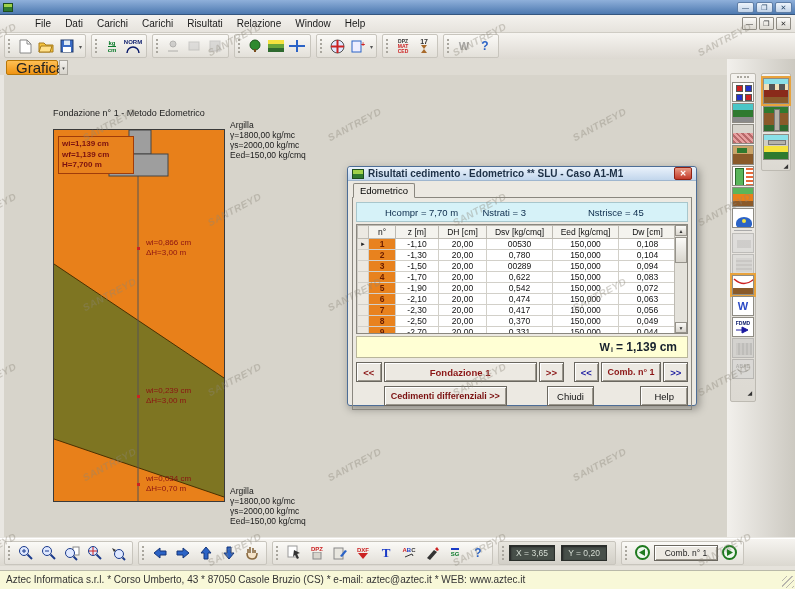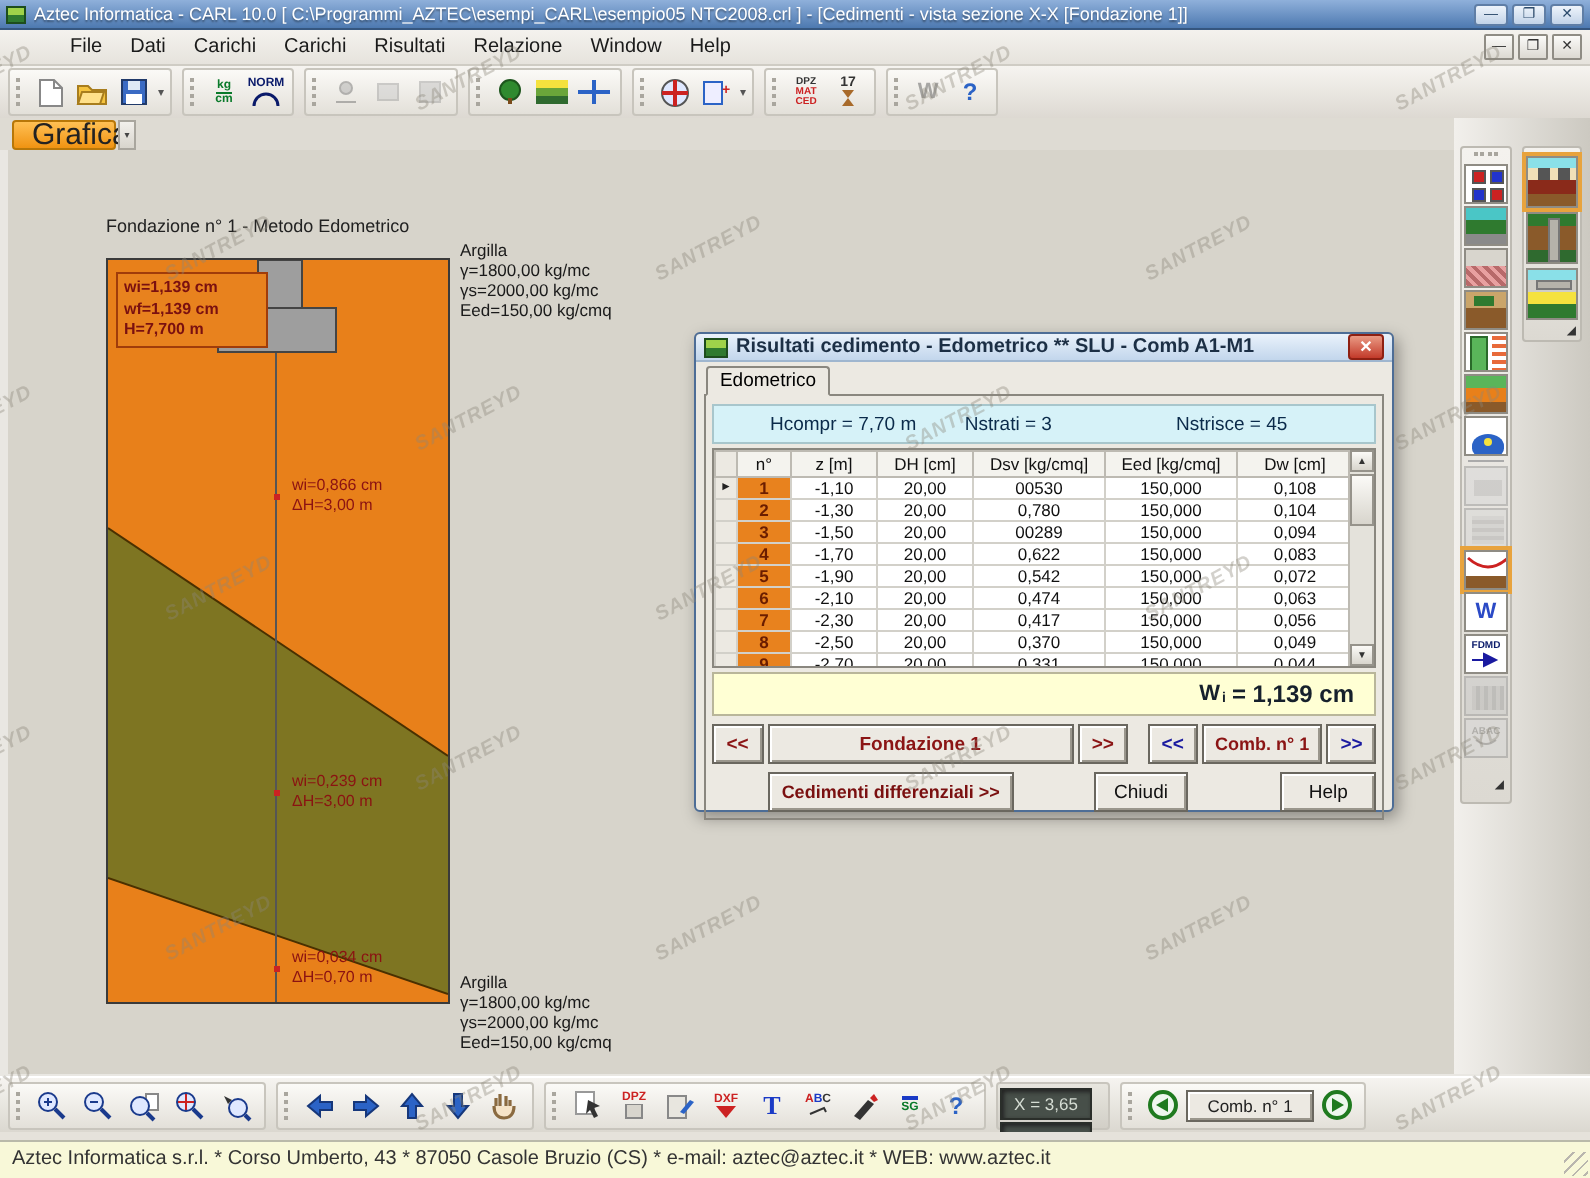--- a/index.html
+++ b/index.html
@@ -139,21 +139,20 @@
   .wm{position:absolute;font-style:italic;font-weight:700;font-size:10px;letter-spacing:.5px;
     color:rgba(140,133,122,.38);transform:rotate(-28deg);white-space:nowrap;}
 </style>
 </head>
 <body>
 
 <div id="root">
 
   <div class="titlebar">
     <span class="app-icon"></span>
-    <span class="ttext">Aztec Informatica - CARL 10.0 [ C:\Programmi_AZTEC\esempi_CARL\esempio05 NTC2008.crl ] - [Cedimenti - vista sezione X-X [Fondazione 1]]</span>
     <span class="winbtns">
       <span class="winbtn">—</span>
       <span class="winbtn">❐</span>
       <span class="winbtn">✕</span>
     </span>
   </div>
 
   <div class="menubar">
     <span id="menu-items" style="display:flex;margin-left:28px;">
         <span class="mitem">File</span>
@@ -341,21 +340,21 @@
     <div class="soil-label" style="top:411px;">
       <div class="sl-name">Argilla</div>
       <div>γ=1800,00 kg/mc</div>
       <div>γs=2000,00 kg/mc</div>
       <div>Eed=150,00 kg/cmq</div>
     </div>
 
     <div class="dialog">
       <div class="dlg-title">
         <span class="dlg-icon"></span>
-        <span>Risultati cedimento - Edometrico ** SLU - Comb A1-M1</span>
+        <span>Risultati cedimento - Edometrico ** SLU - Caso A1-M1</span>
         <span class="dlg-close">✕</span>
       </div>
       <div class="dlg-tab">Edometrico</div>
       <div class="dlg-page">
         <div class="info-band">
           <span>Hcompr = 7,70 m</span>
           <span>Nstrati = 3</span>
           <span>Nstrisce = 45</span>
         </div>
         <div class="grid-wrap">
@@ -694,21 +693,21 @@
             <path d="M10 3l2-2 2 3-2 1z" fill="#c22"></path>
           </svg>
         </span>
       <span class="bicon">
           <span style="color:#0a7a2a;font-weight:700;border-top:2px solid #1a3ac6;padding-top:1px;">SG</span>
         </span>
       <span class="bicon" style="font-size:12px;font-weight:700;color:#2b63c6;">
           <span>?</span>
         </span>
     </div>
-    <div class="tgroup" style="background:linear-gradient(#e8e6df,#d2cfc7);flex-direction:column;">
+    <div class="tgroup" style="background:linear-gradient(#e8e6df,#d2cfc7);">
         <span class="grip"></span>
       <span class="coord">X = 3,65</span>
       <span class="coord">Y = 0,20</span>
     </div>
     <div class="tgroup">
         <span class="grip"></span>
       <span class="gcirc">
           <svg width="7" height="7">
             <path d="M6 0v7L0 3.5z" fill="#1f7a1f"></path>
           </svg>

